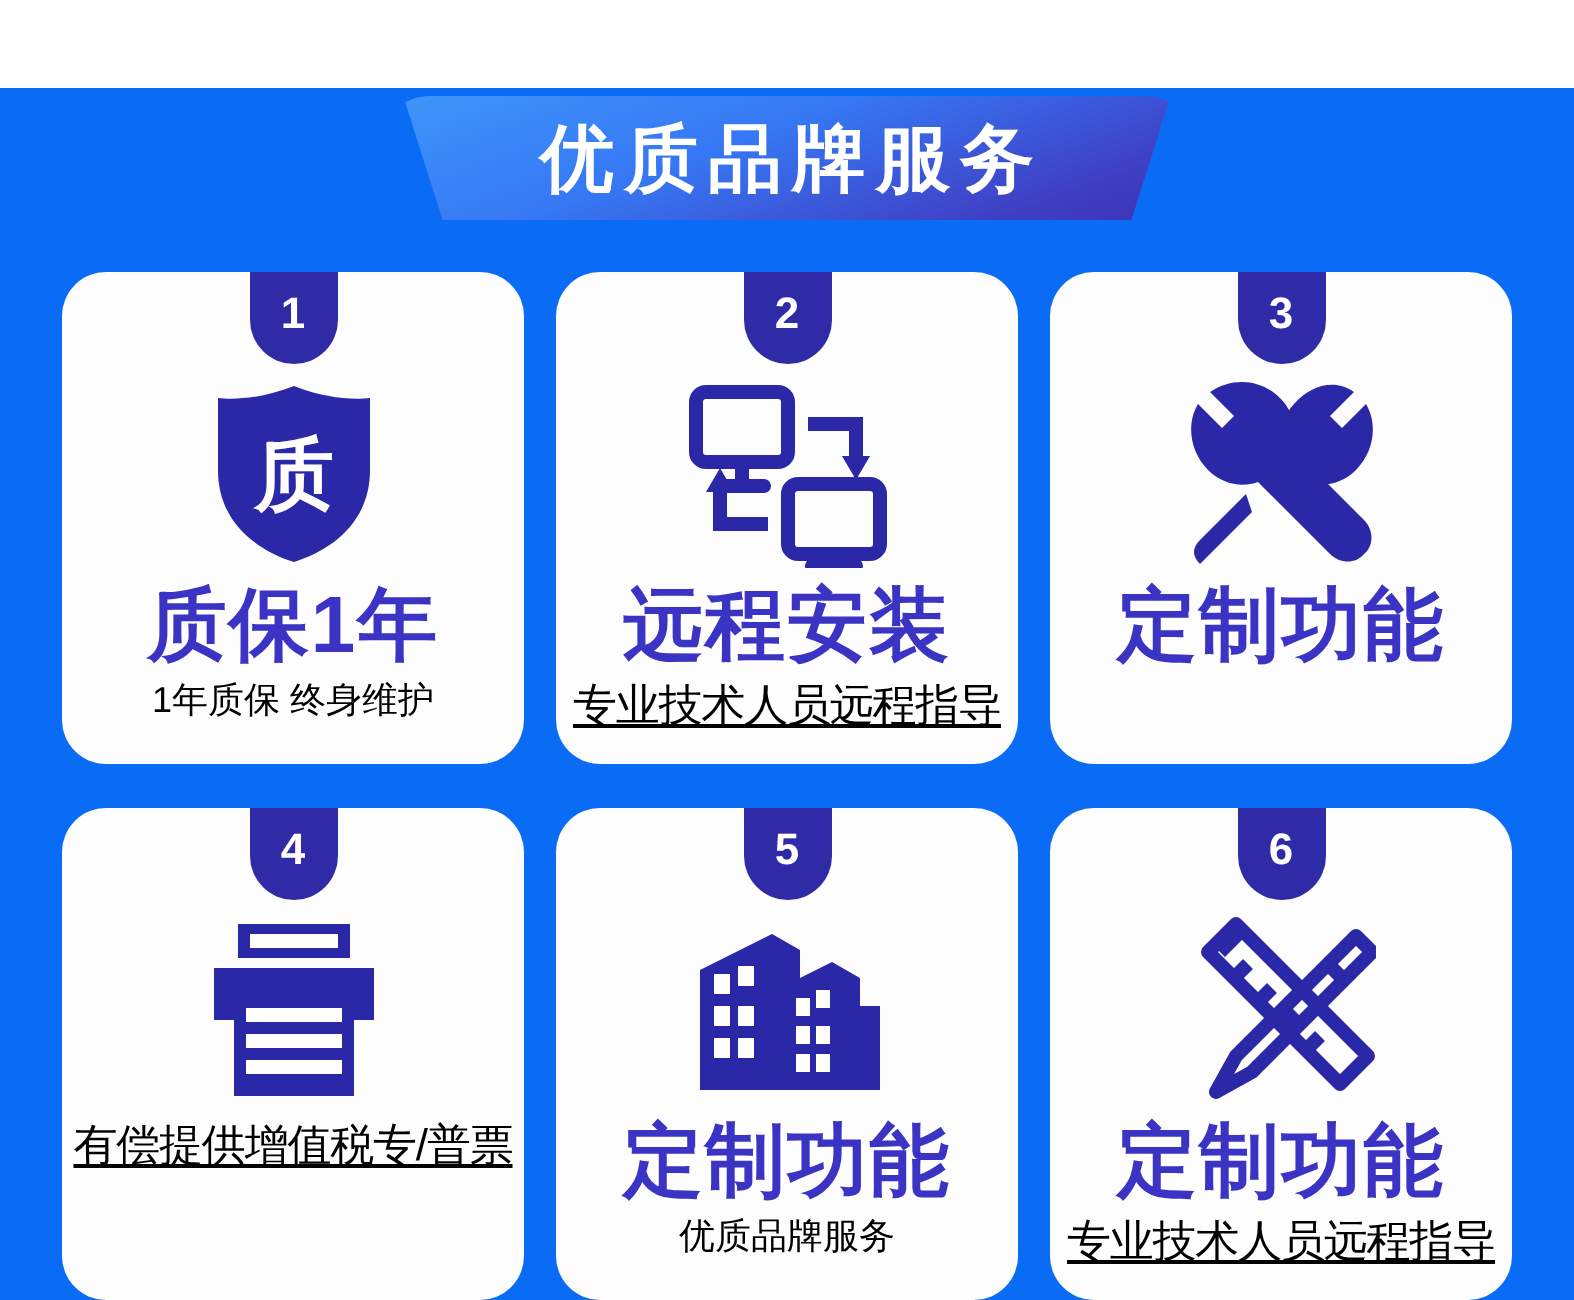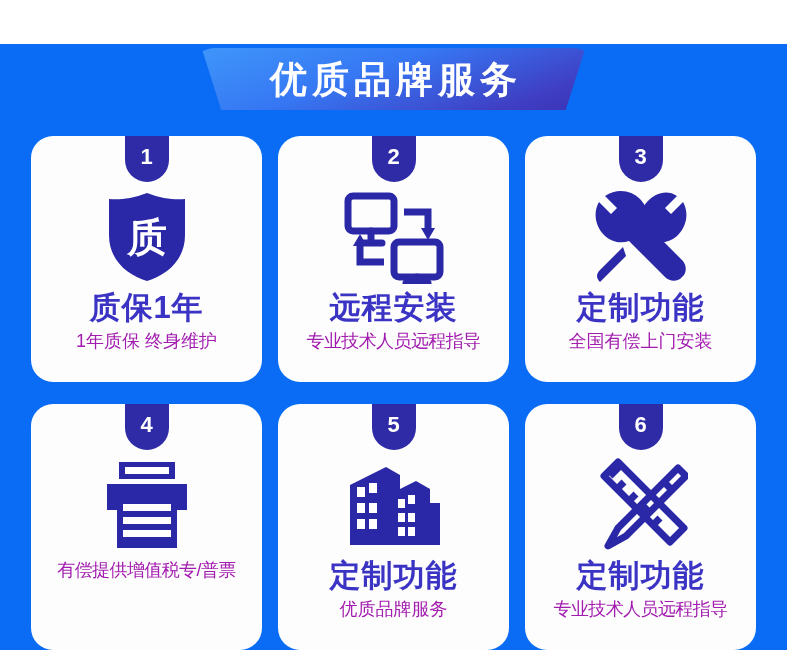--- a/index.html
+++ b/index.html
@@ -107,36 +107,36 @@
     margin-top: 6px;
     display: flex;
     align-items: center;
     justify-content: center;
   }
   .icon-box svg { display: block; }
 
   .card-title {
     margin-top: 6px;
     color: #3b33c4;
-    font-size: 31px;
+    font-size: 40px;
     font-weight: 700;
     letter-spacing: 1px;
     line-height: 1.05;
     white-space: nowrap;
   }
   .card-sub {
     margin-top: 7px;
-    color: #a21caf;
+    color: #000000;
     font-size: 18px;
     font-weight: 500;
     letter-spacing: 0px;
     line-height: 1.1;
     white-space: nowrap;
   }
-  .card-sub.tight { letter-spacing: -0.6px; font-size: 18px; }
+  .card-sub.tight { letter-spacing: -0.6px; font-size: 22px; text-decoration: underline; }
 </style>
 </head>
 <body>
 
 <div class="page">
 
   <div class="blue-bg"></div>
 
   <div class="banner-wrap">
     <div class="banner">
@@ -185,21 +185,20 @@
           <g fill="#2b28a8">
 
             <path d="M12 6 L24 18 L18 24 L6 12 C0 22, 2 36, 11 45 C18 52, 28 54, 36 51 L72 87 C77 92, 85 92, 89 87 C94 83, 94 75, 89 70 L53 34 C56 26, 54 16, 47 9 C38 0, 24 -2, 12 6 Z"></path>
 
             <path d="M84 6 L72 18 L78 24 L90 12 C96 22, 94 36, 85 45 C78 52, 68 54, 60 51 L50 61 L38 49 L48 39 C45 31, 47 19, 54 12 C62 3, 74 -1, 84 6 Z" transform="translate(0,0)"></path>
             <path d="M33 66 L7 92 C3 88, 3 84, 7 80 L30 57 Z"></path>
           </g>
         </svg>
       </div>
       <div class="card-title">定制功能</div>
-      <div class="card-sub">全国有偿上门安装</div>
     </div>
 
     <div class="card">
       <div class="badge">4</div>
       <div class="icon-box">
         <svg width="96" height="90" viewBox="0 0 96 90">
           <g fill="#2b28a8">
             <rect x="20" y="2" width="56" height="17"></rect>
             <rect x="8" y="24" width="80" height="26"></rect>
             <rect x="18" y="36" width="60" height="52"></rect>

